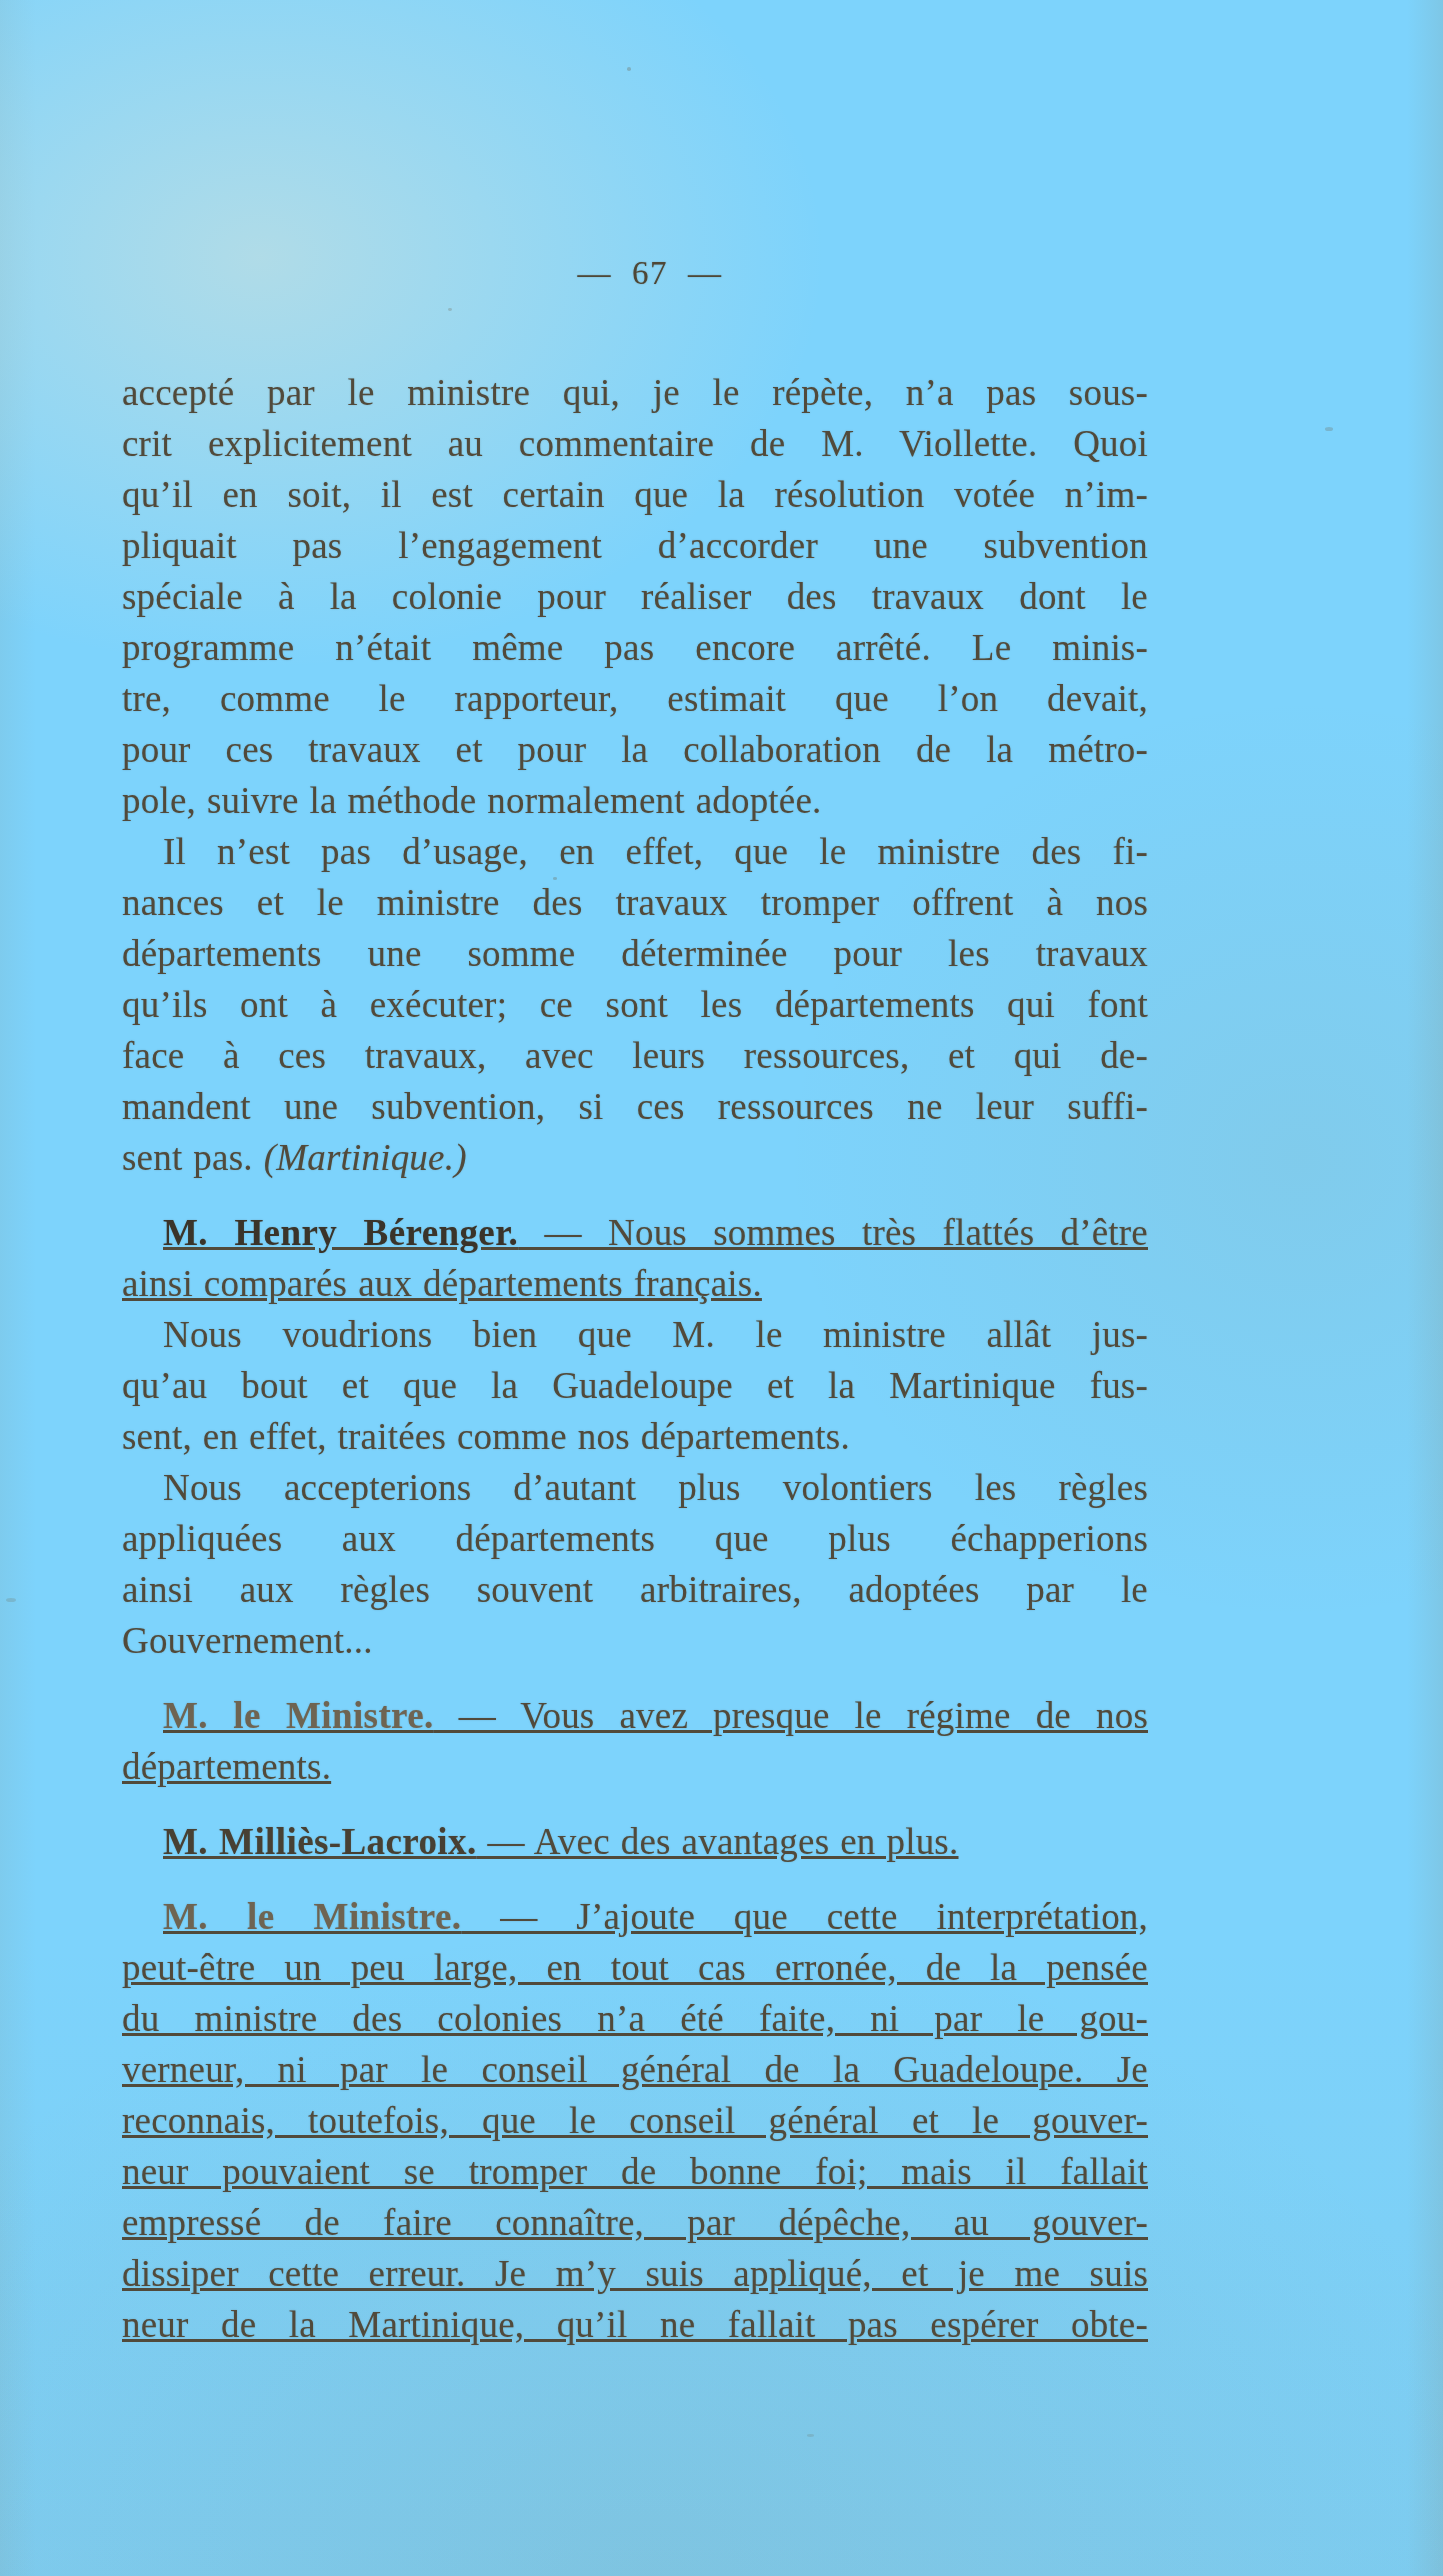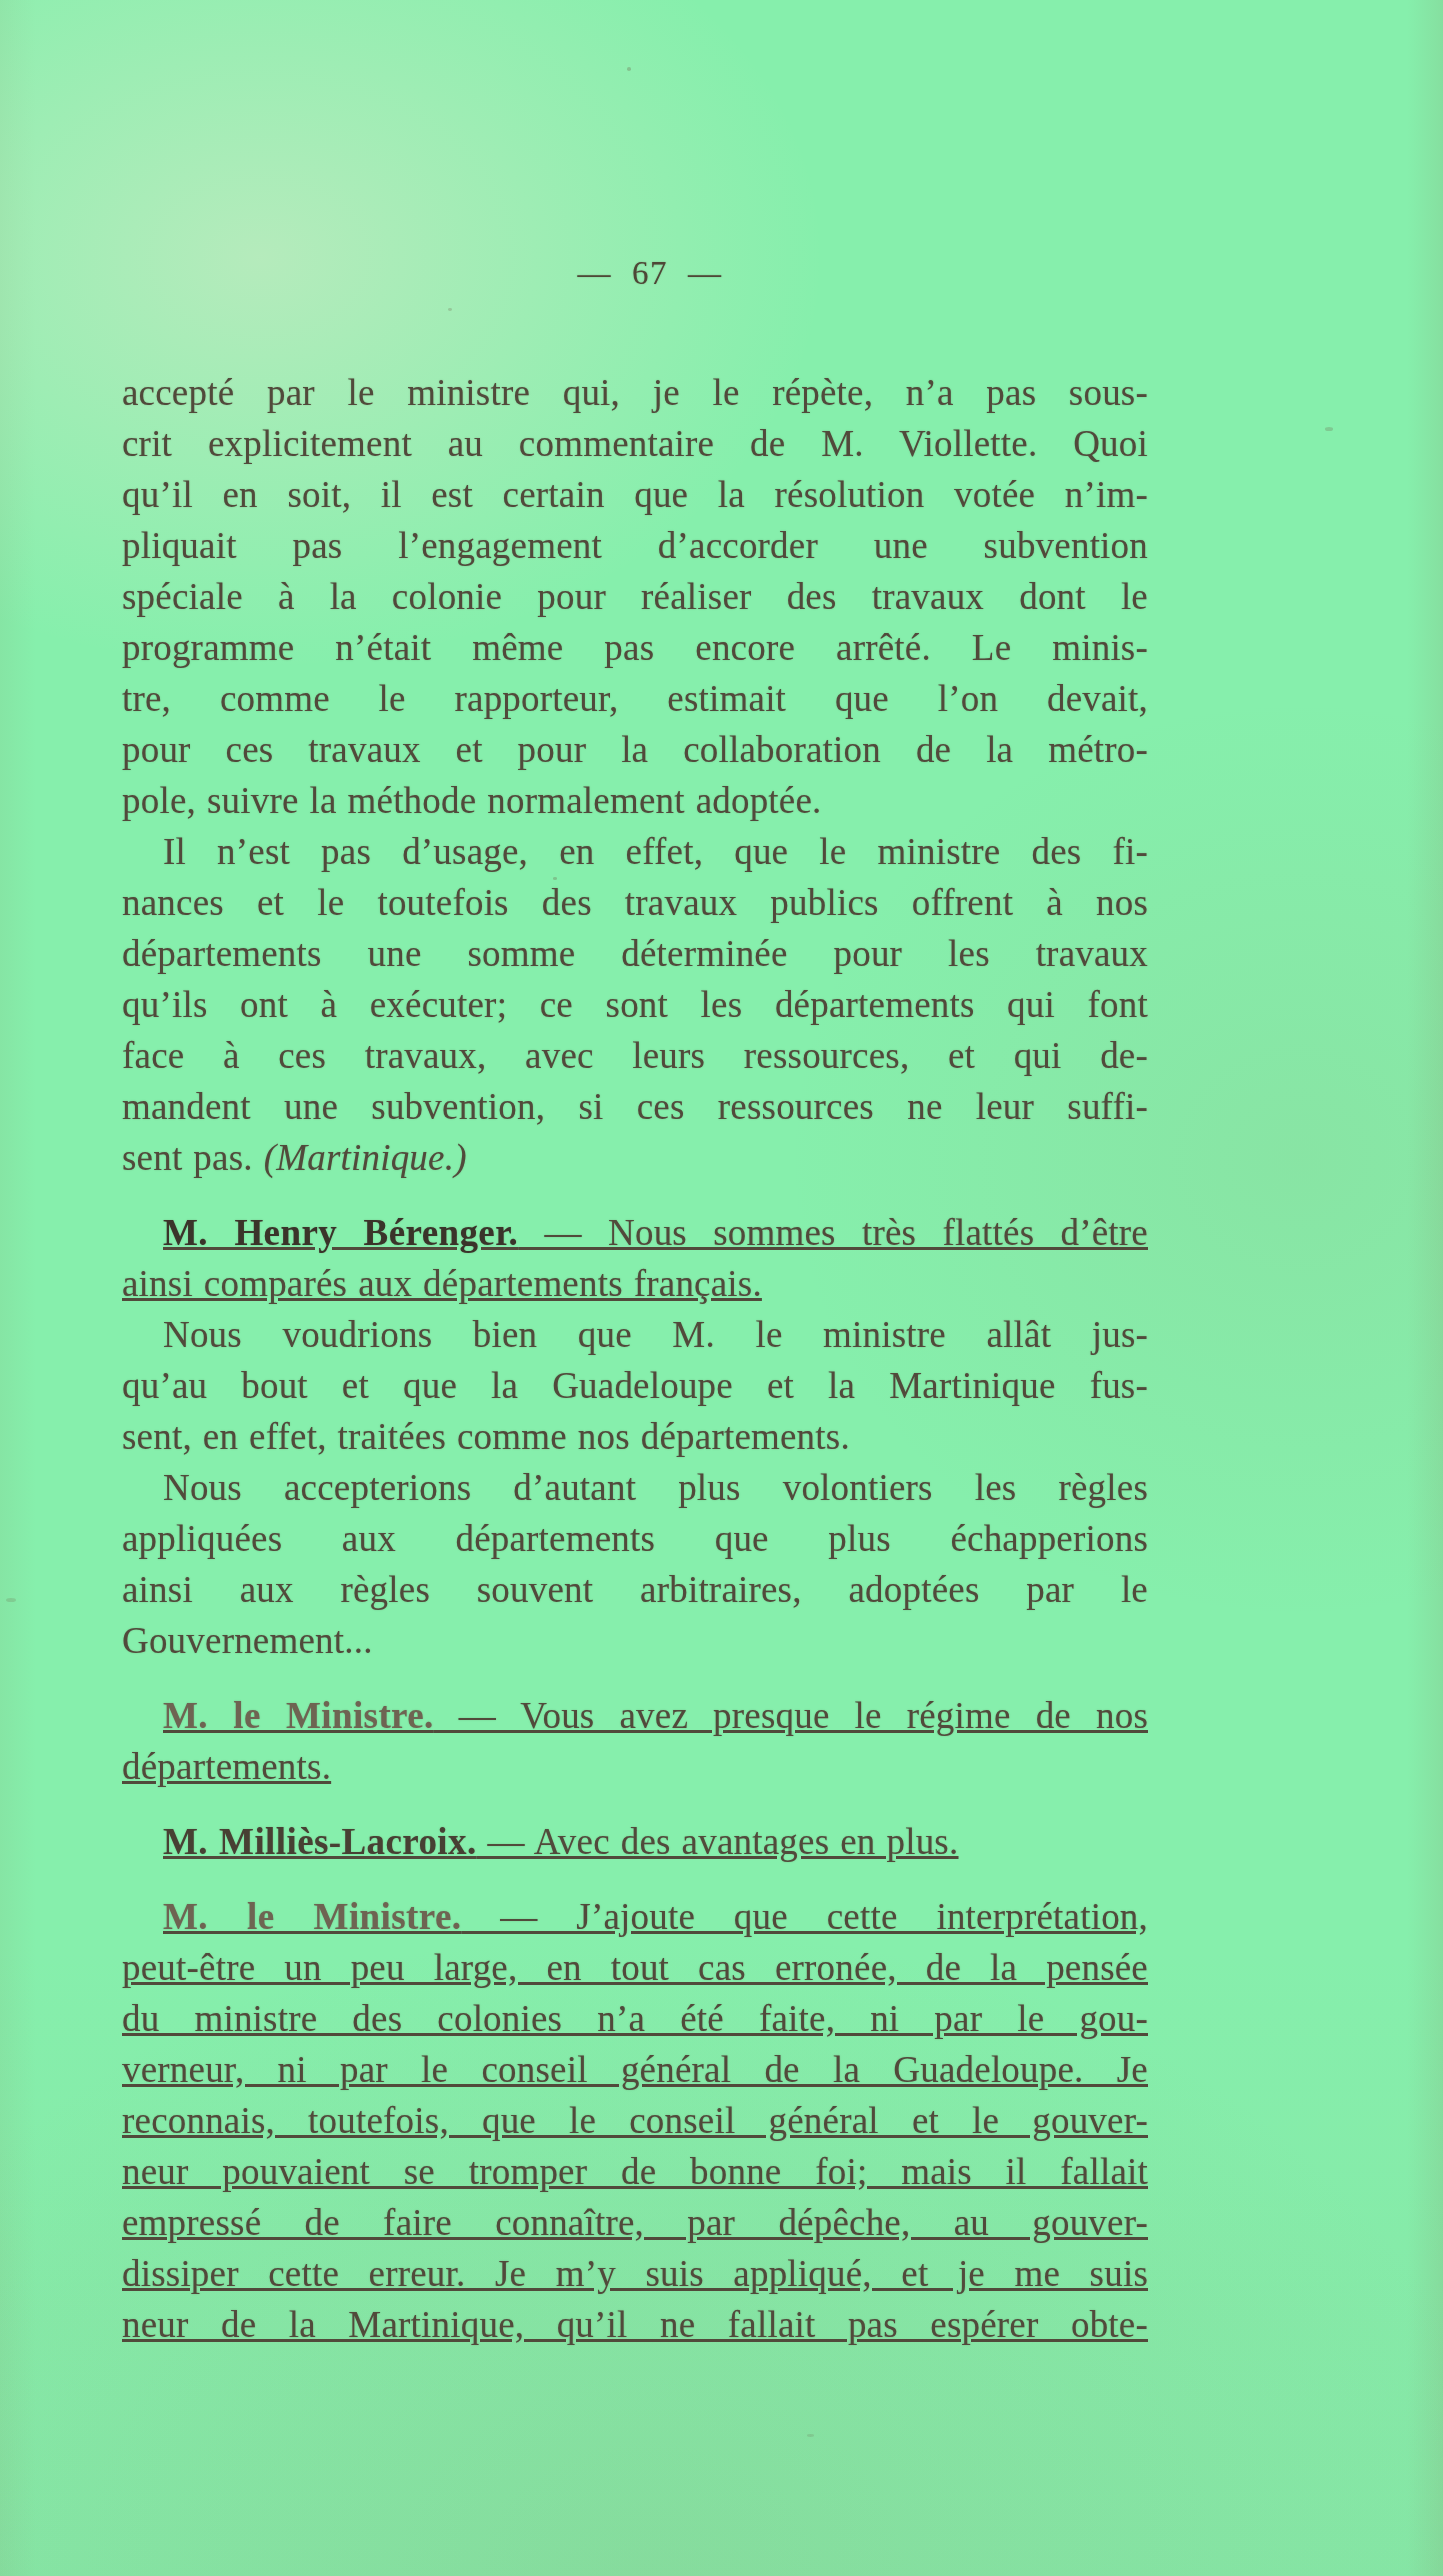--- a/index.html
+++ b/index.html
@@ -1,19 +1,19 @@
 <!DOCTYPE html>
 <html style="font-size:11.7px"><head>
 <meta charset="utf-8">
 <style>
   html,body{margin:0;padding:0;background:#8a8070;}
   .scan{
     position:relative;
     width:1443px;height:2576px;
-    background:#86efac;
+    background:#7dd3fc;
     font-family:"Liberation Serif", serif;
     color:#514a3b;
     overflow:hidden;
   }
   .texture{
     position:absolute;inset:0;pointer-events:none;
     background:
       radial-gradient(807px 587px at 18% 10%, rgba(238,230,207,0.45), rgba(238,230,207,0) 70%),
       radial-gradient(734px 660px at 90% 45%, rgba(156,134,92,0.10), rgba(156,134,92,0) 70%),
       radial-gradient(1174px 880px at 45% 100%, rgba(140,120,80,0.10), rgba(140,120,80,0) 75%),
@@ -69,21 +69,21 @@
       <div class="l">pliquait pas l’engagement d’accorder une subvention</div>
       <div class="l">spéciale à la colonie pour réaliser des travaux dont le</div>
       <div class="l">programme n’était même pas encore arrêté. Le minis-</div>
       <div class="l">tre, comme le rapporteur, estimait que l’on devait,</div>
       <div class="l">pour ces travaux et pour la collaboration de la métro-</div>
       <div class="l end">pole, suivre la méthode normalement adoptée.</div>
     </div>
 
     <div class="para">
       <div class="l ind">Il n’est pas d’usage, en effet, que le ministre des fi-</div>
-      <div class="l">nances et le toutefois des travaux publics offrent à nos</div>
+      <div class="l">nances et le ministre des travaux tromper offrent à nos</div>
       <div class="l">départements une somme déterminée pour les travaux</div>
       <div class="l">qu’ils ont à exécuter; ce sont les départements qui font</div>
       <div class="l">face à ces travaux, avec leurs ressources, et qui de-</div>
       <div class="l">mandent une subvention, si ces ressources ne leur suffi-</div>
       <div class="l end"><span>sent pas. </span><span class="aside">(Martinique.)</span></div>
     </div>
 
     <div class="para speech">
       <div class="l ind"><span class="speaker">M. Henry Bérenger.</span><span> — Nous sommes très flattés d’être</span></div>
       <div class="l end">ainsi comparés aux départements français.</div>

